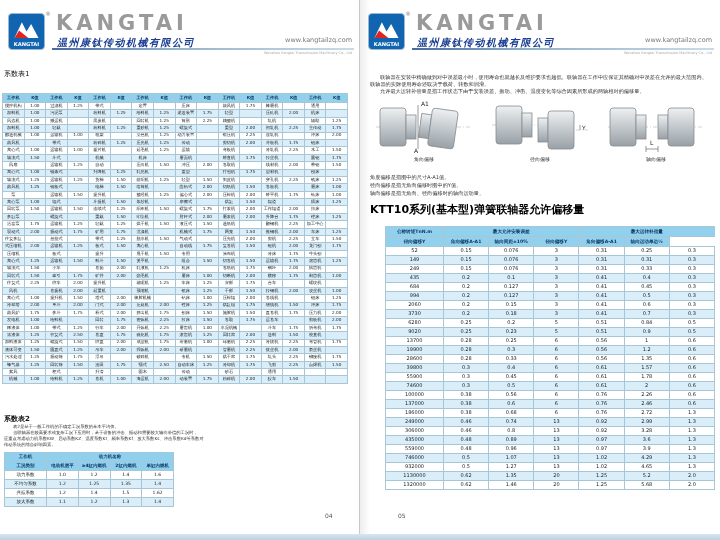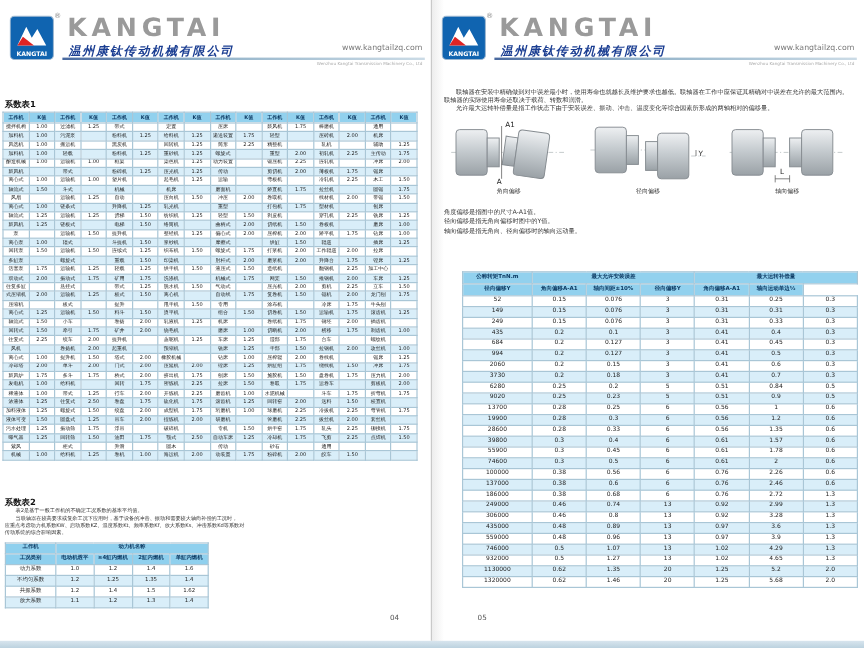--- a/index.html
+++ b/index.html
@@ -24,21 +24,21 @@
         background:linear-gradient(to right,#49699f,#93b3c9 40%,#cbdbe6);}
   .site-sub{position:absolute;right:8px;top:51px;font-size:3.5px;color:#aaa;}
 
   
   table{border-collapse:collapse;table-layout:fixed;}
   th,td{border:1px solid #a9c6d6;padding:0;text-align:center;overflow:hidden;
         white-space:nowrap;line-height:1.1;}
   th{font-weight:bold;}
 
   
-  .t1-title{position:absolute;left:4px;top:82px;font-size:7px;font-weight:bold;color:#111;}
+  .t1-title{position:absolute;left:4px;top:69px;font-size:7px;font-weight:normal;color:#111;}
   table.t1{position:absolute;left:2px;top:93px;width:346px;}
   .t1 th{height:8px;font-size:4.2px;background:#92d1ee;color:#0d3a63;}
   .t1 td{height:6.4px;font-size:4.2px;color:#222;}
   .t1 td:nth-child(odd){width:28px;}
   .t1 td:nth-child(even){width:15px;}
   .t1 tbody tr:nth-child(even) td{background:#d9eef9;}
 
   .t2-title{position:absolute;left:4px;top:414px;font-size:7px;font-weight:bold;color:#111;}
   .t2-notes{position:absolute;left:4px;top:424px;width:340px;font-size:4.3px;
             line-height:1.4;color:#333;}
@@ -949,20 +949,21 @@
         <div class="diag-label">轴向偏移</div>
       </div>
     </div>
 
     <div class="r-notes">
       <div>角度偏移是指图中的尺寸A-A1值。</div>
       <div>径向偏移是指无角向偏移时图中的Y值。</div>
       <div>轴向偏移是指无角向、径向偏移时的轴向运动量。</div>
     </div>
 
+    <div class="r-section">KTT10系列(基本型)弹簧联轴器允许偏移量</div>
     <table class="t3">
       <colgroup>
           <col style="width:58px">
           <col span="6">
         </colgroup>
       <thead>
         <tr>
           <th rowspan="2">公称转矩TnN.m</th>
           <th colspan="3">最大允许安装误差</th>
           <th colspan="3">最大运转补偿量</th>

